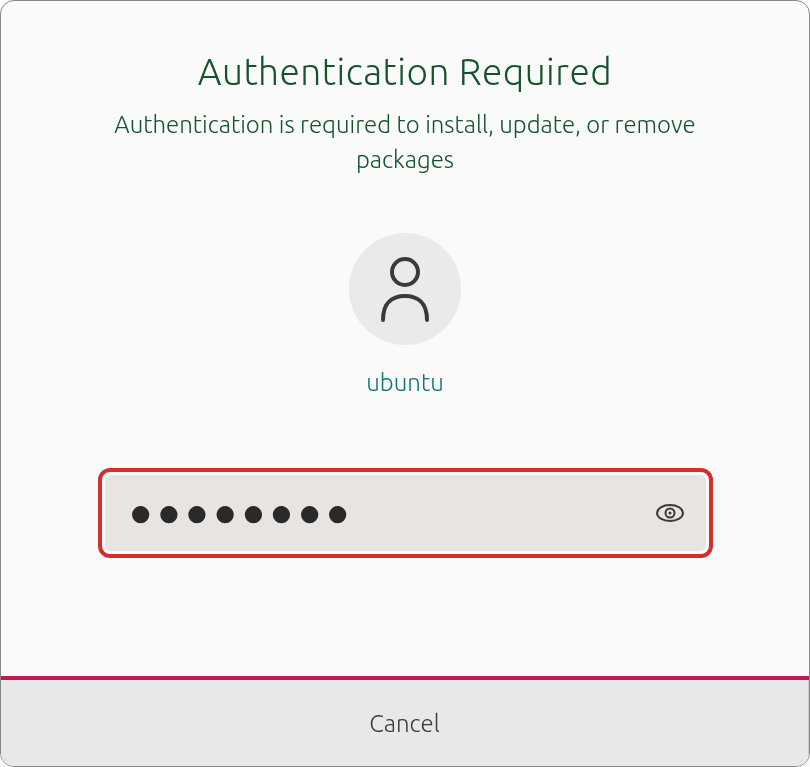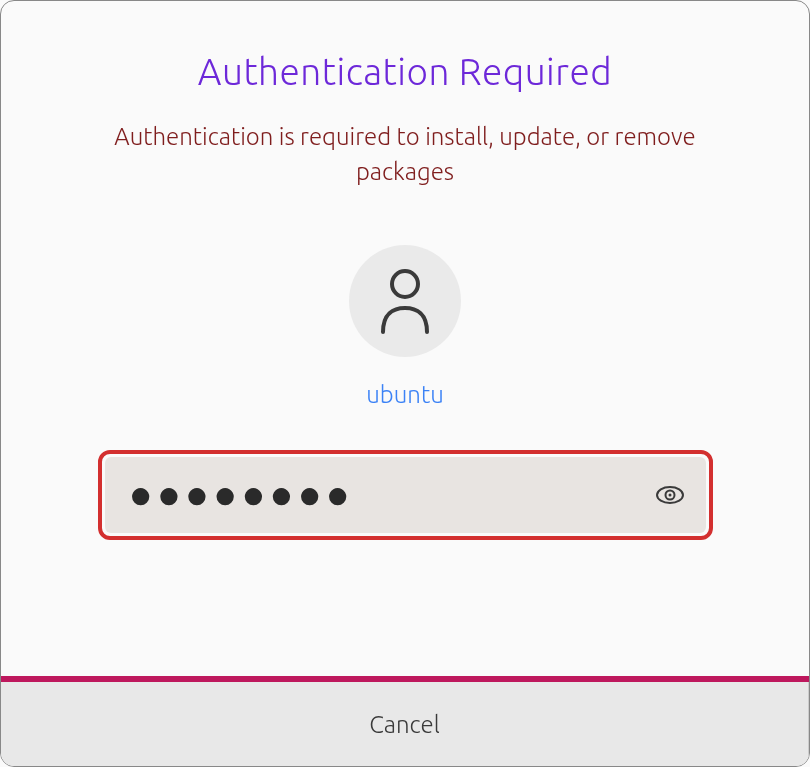--- a/index.html
+++ b/index.html
@@ -21,28 +21,28 @@
     .content {
       flex: 1;
       display: flex;
       flex-direction: column;
       align-items: center;
       padding: 50px 60px 40px 60px;
     }
     .title {
       font-size: 37px;
       font-weight: 300;
-      color: #6d28d9;
-      margin-bottom: 28px;
+      color: #14532d;
+      margin-bottom: 16px;
       letter-spacing: 0.5px;
     }
     .subtitle {
       font-size: 24px;
       font-weight: 300;
-      color: #7f1d1d;
+      color: #14532d;
       text-align: center;
       line-height: 1.45;
       max-width: 600px;
       margin-bottom: 55px;
     }
     .avatar {
       width: 112px;
       height: 112px;
       border-radius: 50%;
       background: #eaeaea;
@@ -51,22 +51,22 @@
       justify-content: center;
       margin-bottom: 24px;
     }
     .avatar svg {
       width: 60px;
       height: 70px;
     }
     .username {
       font-size: 24px;
       font-weight: 300;
-      color: #3b82f6;
-      margin-bottom: 42px;
+      color: #0f766e;
+      margin-bottom: 72px;
     }
     .password-wrap {
       position: relative;
       width: 615px;
       border: 4px solid #d32f2f;
       border-radius: 12px;
       padding: 3px;
     }
     .password-field {
       width: 100%;
@@ -90,21 +90,21 @@
     }
     .eye-icon svg {
       width: 30px;
       height: 30px;
       display: block;
     }
     .button-bar {
       display: flex;
       height: 90px;
       background: #e8e8e8;
-      border-top: 6px solid #be185d;
+      border-top: 4px solid #be185d;
     }
     .btn {
       flex: 1;
       border: none;
       background: transparent;
       font-size: 24px;
       font-weight: 300;
       color: #3a3a3a;
       cursor: pointer;
       position: relative;

